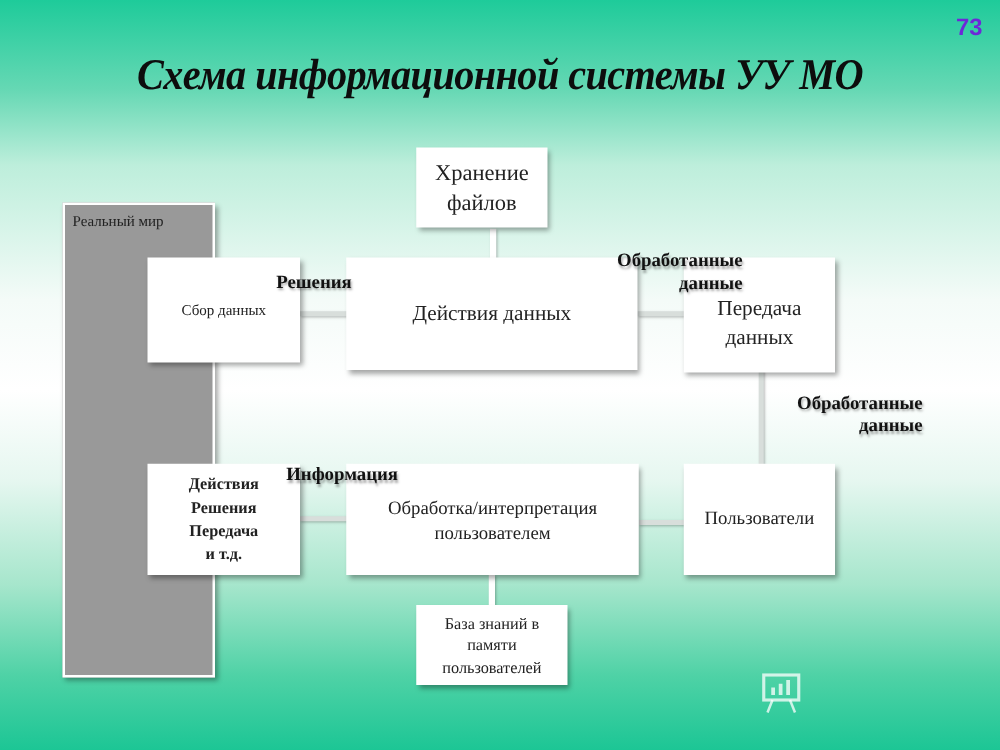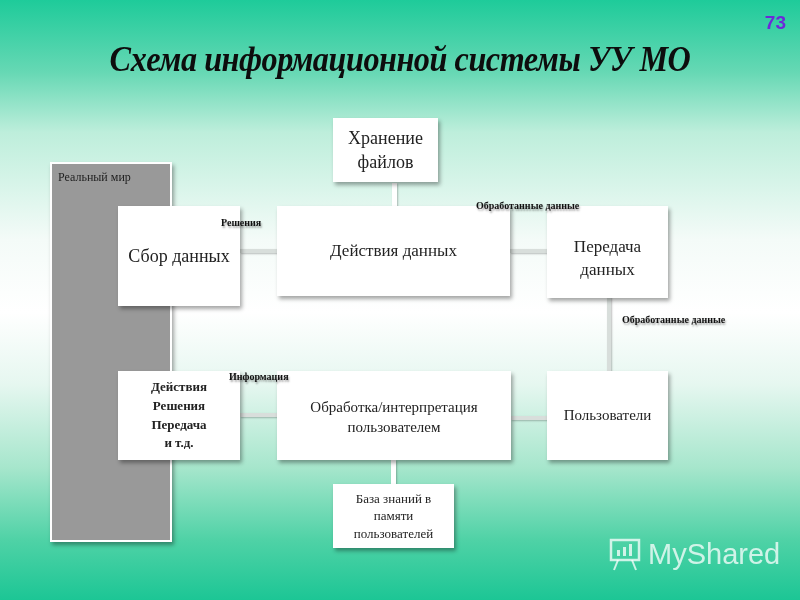--- a/index.html
+++ b/index.html
@@ -5,21 +5,21 @@
   html, body { margin:0; padding:0; }
   body { width:800px; height:600px; overflow:hidden; position:relative;
     background: linear-gradient(to bottom, #1ecb9a 0%, #66d8b4 12%, #bdeedb 22%, #f4fbf8 40%, #ffffff 52%, #e6f7f0 64%, #a6e6cc 78%, #4fd2a6 90%, #1cc695 100%);
     font-family: "Liberation Serif", serif; }
   .slide-num { position:absolute; right:14px; top:12px; font-family:"Liberation Sans", sans-serif; font-weight:bold; font-size:19px; color:#6d28d9; }
   .title { position:absolute; left:0; right:0; top:40px; text-align:center; font-family:"Liberation Serif", serif; font-style:italic; font-weight:bold; font-size:35px; color:#0d0d0d; letter-spacing:-0.5px; transform:scaleX(0.92); }
   .panel { position:absolute; left:50px; top:162px; width:118px; height:376px; background:#999999; border:2px solid #ffffff; box-shadow:2px 3px 4px rgba(0,0,0,0.35); }
   .panel-label { position:absolute; left:6px; top:6px; font-size:12px; color:#222; }
   .box { position:absolute; background:#fff; box-shadow:2px 3px 4px rgba(0,0,0,0.35); display:flex; align-items:center; justify-content:center; text-align:center; color:#222; line-height:1.35; }
   .conn { position:absolute; background:#d8dedb; box-shadow:1px 1px 2px rgba(0,0,0,0.25); }
-  .lbl { position:absolute; font-weight:bold; font-size:10px; color:#111; text-align:left; line-height:1.2; text-shadow:1px 2px 2px rgba(0,0,0,0.35); }
+  .lbl { position:absolute; font-weight:bold; font-size:15px; color:#111; text-align:right; line-height:1.2; text-shadow:1px 2px 2px rgba(0,0,0,0.35); }
   .wm { position:absolute; left:608px; top:536px; display:flex; align-items:center; gap:6px; color:rgba(255,255,255,0.75); font-family:"Liberation Sans", sans-serif; font-size:29px; }
 </style>
 </head>
 <body>
 
 <div class="slide-num">73</div>
 <div class="title">Схема информационной системы УУ МО</div>
 
 <div class="panel">
   <div class="panel-label">Реальный мир</div>
@@ -29,21 +29,21 @@
 <div class="conn" style="left:392px;top:183px;width:5px;height:24px;background:#fff;"></div>
 <div class="conn" style="left:510px;top:249px;width:38px;height:4px;"></div>
 <div class="conn" style="left:607px;top:296px;width:4px;height:76px;"></div>
 <div class="conn" style="left:511px;top:416px;width:37px;height:4px;"></div>
 <div class="conn" style="left:240px;top:413px;width:38px;height:4px;"></div>
 <div class="conn" style="left:391px;top:460px;width:5px;height:24px;background:#fff;"></div>
 
 <div class="box" style="left:333px;top:118px;width:105px;height:64px;font-size:18px;">
   <span style="width:80px;">Хранение файлов</span>
 </div>
-<div class="box" style="left:118px;top:206px;width:122px;height:100px;font-size:18px;font-family:Liberation Serif, serif;">
+<div class="box" style="left:118px;top:206px;width:122px;height:84px;font-size:12px;font-family:Liberation Serif, serif;">
   <span>Сбор данных</span>
 </div>
 <div class="box" style="left:277px;top:206px;width:233px;height:90px;font-size:17px;">
   <span>Действия данных</span>
 </div>
 <div class="box" style="left:547px;top:206px;width:121px;height:92px;font-size:17px;">
   <span style="width:80px;padding-top:14px;">Передача данных</span>
 </div>
 <div class="box" style="left:118px;top:371px;width:122px;height:89px;font-size:13px;flex-direction:column;line-height:1.45;font-weight:bold;">
   <span>Действия</span>
@@ -68,14 +68,13 @@
 
 <div class="wm">
   <svg width="34" height="36" viewBox="0 0 34 36">
     <rect x="3" y="4" width="28" height="20" fill="none" stroke="rgba(255,255,255,0.75)" stroke-width="2.5"></rect>
     <rect x="9" y="14" width="3" height="6" fill="rgba(255,255,255,0.75)"></rect>
     <rect x="15" y="11" width="3" height="9" fill="rgba(255,255,255,0.75)"></rect>
     <rect x="21" y="8" width="3" height="12" fill="rgba(255,255,255,0.75)"></rect>
     <line x1="10" y1="24" x2="6" y2="34" stroke="rgba(255,255,255,0.75)" stroke-width="2"></line>
     <line x1="24" y1="24" x2="28" y2="34" stroke="rgba(255,255,255,0.75)" stroke-width="2"></line>
   </svg>
-  <span>MyShared</span>
 </div>
 
 </body></html>

